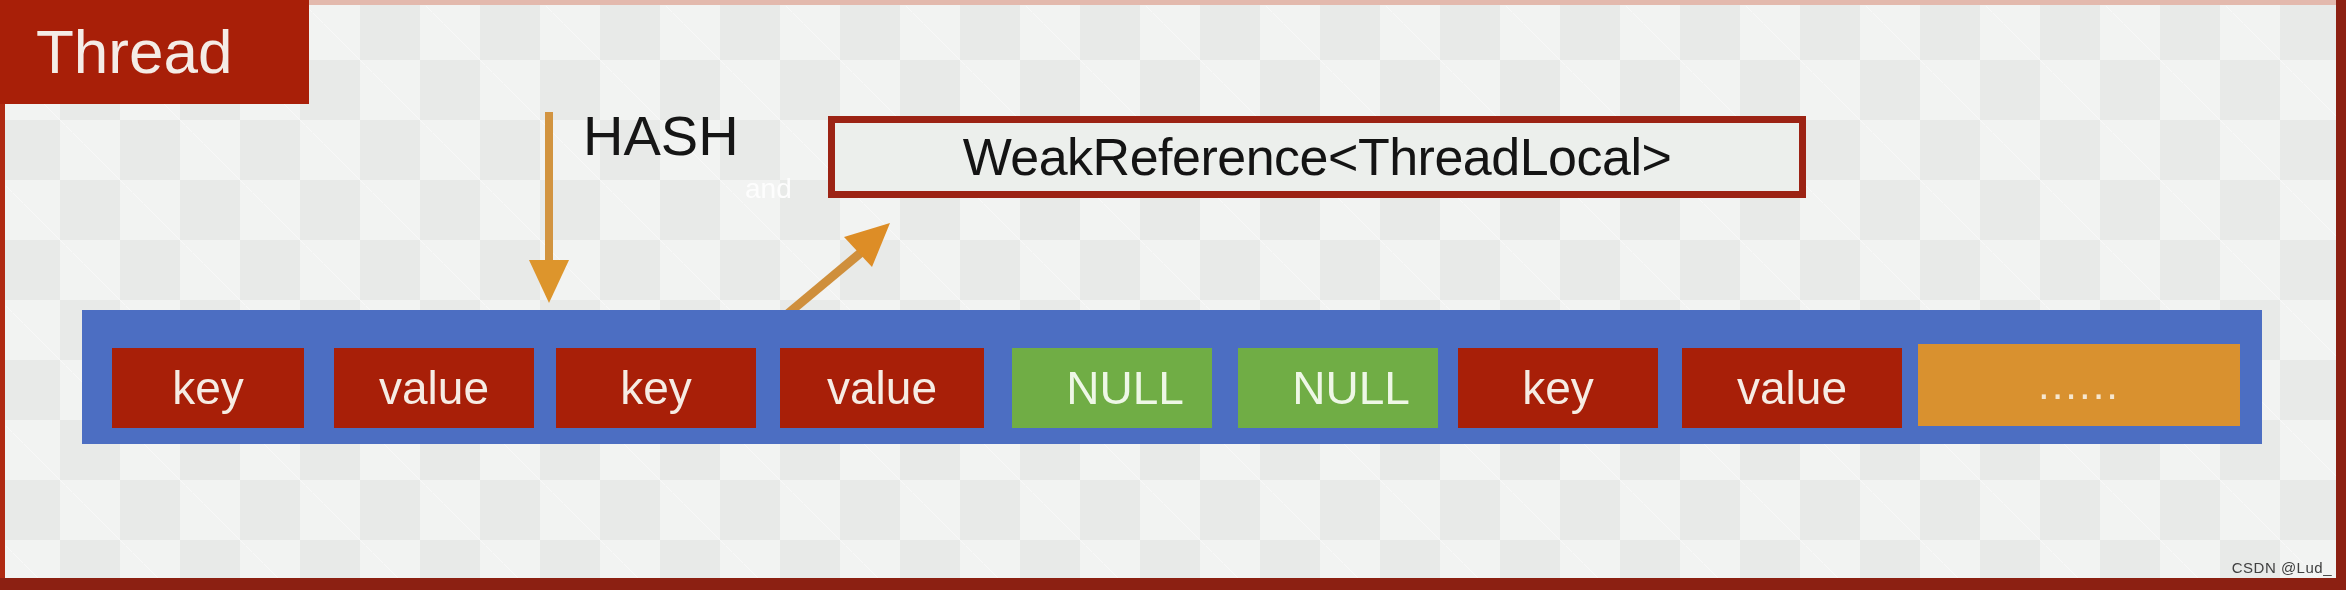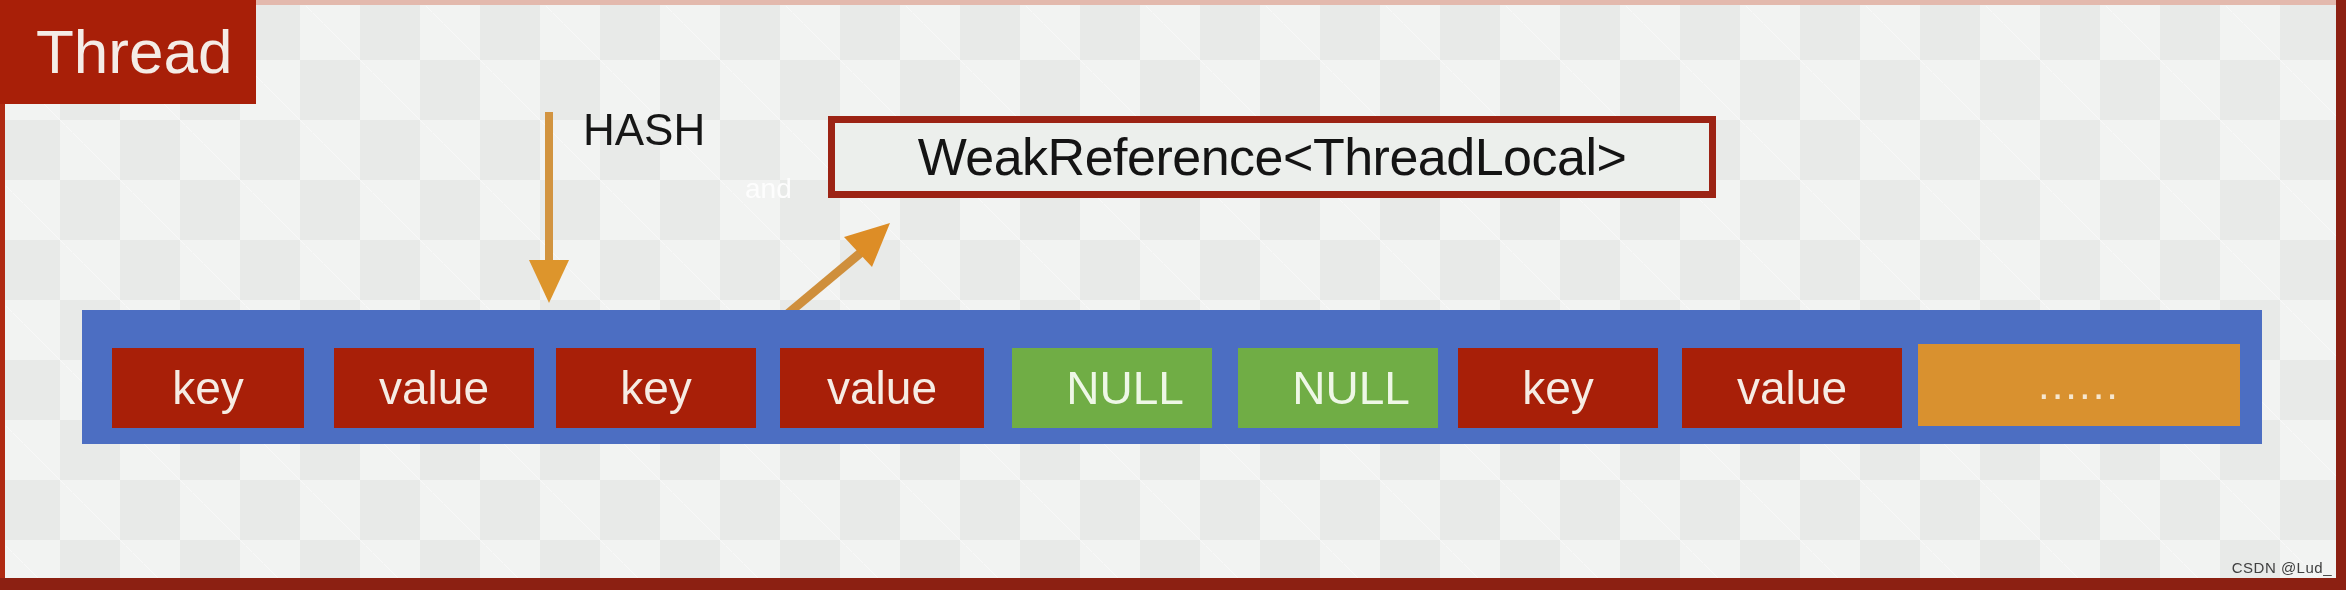--- a/index.html
+++ b/index.html
@@ -50,42 +50,42 @@
   #frame-bottom {
     position: absolute; left: 0; bottom: 0; width: 2346px; height: 12px;
     background: #8c2012;
   }
 
   
   #thread-tab {
     position: absolute;
     left: 0px;
     top: 0px;
-    width: 256px;
+    width: 309px;
     height: 104px;
     background: #a81f08;
     display: flex;
     align-items: center;
     box-sizing: border-box;
     padding-left: 36px;
   }
   #thread-tab .label {
     color: #f4ece6;
     font-size: 62px;
     line-height: 1;
     letter-spacing: 0px;
     font-weight: 400;
   }
 
   
   #hash-label {
     position: absolute;
     left: 583px;
     top: 108px;
-    font-size: 44px;
+    font-size: 56px;
     color: #161616;
     line-height: 1;
     white-space: nowrap;
   }
 
   
   #and-label {
     position: absolute;
     left: 745px;
     top: 175px;
@@ -113,21 +113,21 @@
     width: 220px;
     height: 160px;
     overflow: visible;
   }
 
   
   #weakref-box {
     position: absolute;
     left: 828px;
     top: 116px;
-    width: 888px;
+    width: 978px;
     height: 82px;
     border: 7px solid #9c2314;
     background: #ecefec;
     box-sizing: border-box;
     display: flex;
     align-items: center;
     justify-content: center;
   }
   #weakref-box .label {
     font-size: 52px;

